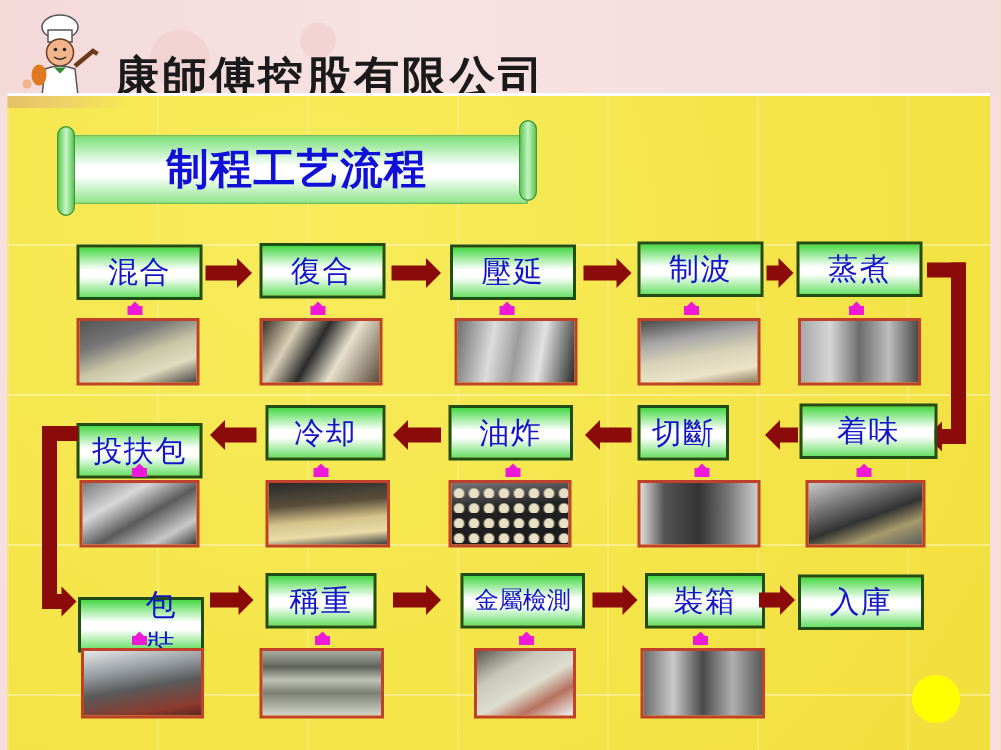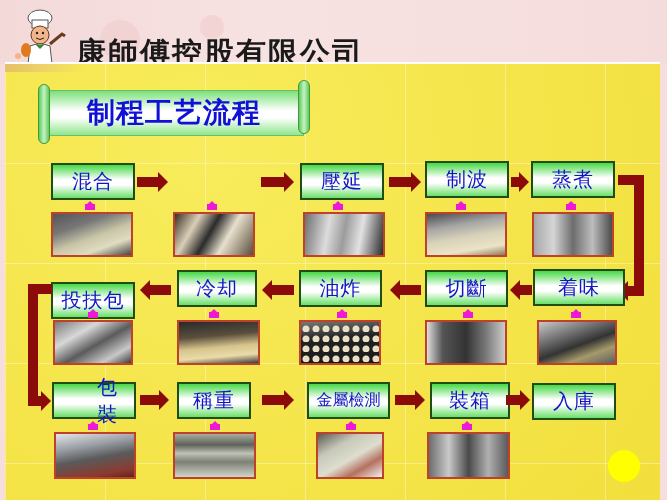--- a/index.html
+++ b/index.html
@@ -19,21 +19,21 @@
     background: #f5e64a;
     background-image:
       linear-gradient(90deg, rgba(255,255,255,.35) 1px, transparent 1px),
       linear-gradient(0deg, rgba(255,255,255,.35) 1px, transparent 1px),
       radial-gradient(circle at 30% 20%, #f8ec5c 0%, #f2df3c 100%);
     background-size: 100px 100px, 100px 100px, 100% 100%;
     border-top: 2px solid #fff; }
   .slide::before { content: ""; position: absolute; left: 0; top: 0; width: 80px; height: 8px; background: linear-gradient(90deg,#d9a676,#e9c676,transparent); opacity:.6; }
 
   
-  .banner { position: absolute; left: 38px; top: 84px; width: 272px; height: 62px; }
+  .banner { position: absolute; left: 38px; top: 84px; width: 320px; height: 62px; }
   .banner .body { position: absolute; left: 6px; top: 6px; right: 6px; bottom: 10px;
     background: linear-gradient(180deg, #7be07a 0%, #ffffff 45%, #ffffff 60%, #8fe68c 100%);
     border: 1px solid #6bbf66; }
   .banner .roll-l { position: absolute; left: 0; top: 0; width: 12px; height: 60px; border-radius: 6px;
     background: linear-gradient(90deg, #5ecb5a, #c6f3c3, #5ecb5a); border: 1px solid #3f9a3b; }
   .banner .roll-r { position: absolute; right: 0; top: -4px; width: 12px; height: 54px; border-radius: 6px;
     background: linear-gradient(90deg, #5ecb5a, #c6f3c3, #5ecb5a); border: 1px solid #3f9a3b; }
   .banner .title { position: absolute; left: 0; right: 0; top: 10px; text-align: center;
     font-size: 28px; font-weight: bold; color: #1010d8; letter-spacing: 1px; }
 
@@ -89,20 +89,21 @@
   <div class="slide"></div>
 
   <div class="banner">
     <div class="body"></div>
     <div class="roll-l"></div>
     <div class="roll-r"></div>
     <div class="title">制程工艺流程</div>
   </div>
 
   <div class="step" style="left:51px;top:163px;width:84px;">混合</div>
+  <div class="step" style="left:173px;top:162px;width:84px;">復合</div>
   <div class="step" style="left:300px;top:163px;width:84px;">壓延</div>
   <div class="step" style="left:425px;top:161px;width:84px;">制波</div>
   <div class="step" style="left:531px;top:161px;width:84px;">蒸煮</div>
 
   <div class="arr r" style="left:137px;top:177px;width:31px;">
       <div class="shaft"></div>
       <div class="head"></div>
     </div>
   <div class="arr r" style="left:261px;top:177px;width:33px;">
       <div class="shaft"></div>
@@ -132,21 +133,21 @@
 
   <div class="photo" style="left:51px;top:212px;background:linear-gradient(160deg,#555 0%,#777 30%,#c9c6a8 55%,#e0dcc0 75%,#444 100%);"></div>
   <div class="photo" style="left:173px;top:212px;background:linear-gradient(120deg,#3a3024 0%,#d9ceb6 25%,#2b2b2b 45%,#e7e0cc 65%,#5a4b3c 100%);"></div>
   <div class="photo" style="left:303px;top:212px;background:linear-gradient(100deg,#6f6f6f 0%,#dcdcdc 30%,#9c9c9c 50%,#e2e2e2 70%,#2a2a2a 100%);"></div>
   <div class="photo" style="left:425px;top:212px;background:linear-gradient(170deg,#4a4a4a 0%,#a5a5a5 30%,#d8d2b8 55%,#ece4c8 80%,#8d7a5e 100%);"></div>
   <div class="photo" style="left:532px;top:212px;background:linear-gradient(90deg,#a8a8a8 0%,#d5d5d5 25%,#6d6d6d 50%,#bdbdbd 75%,#4b4b4b 100%);"></div>
 
   <div class="step" style="left:51px;top:270px;width:84px;margin-top:12px;">投扶包</div>
   <div class="step" style="left:177px;top:270px;width:80px;text-align:right;">冷却</div>
   <div class="step" style="left:299px;top:270px;width:83px;">油炸</div>
-  <div class="step" style="left:425px;top:270px;width:83px;">切斷</div>
+  <div class="step" style="left:425px;top:270px;width:61px;">切斷</div>
   <div class="step" style="left:533px;top:269px;width:92px;">着味</div>
 
   <div class="arr l" style="left:140px;top:285px;width:31px;">
       <div class="shaft"></div>
       <div class="head"></div>
     </div>
   <div class="arr l" style="left:262px;top:285px;width:32px;">
       <div class="shaft"></div>
       <div class="head"></div>
     </div>
@@ -171,21 +172,21 @@
   <div class="pin" style="left:337px;top:309px;"></div>
   <div class="pin" style="left:463px;top:309px;"></div>
   <div class="pin" style="left:571px;top:309px;"></div>
 
   <div class="photo" style="left:53px;top:320px;width:80px;background:linear-gradient(150deg,#7a7a7a 0%,#d8d8d8 30%,#5b5b5b 55%,#c8c8c8 80%,#3b3b3b 100%);"></div>
   <div class="photo" style="left:177px;top:320px;width:83px;background:linear-gradient(175deg,#2a2a2a 0%,#5a4f3c 35%,#d6c48c 60%,#eadba8 80%,#3d3d3d 100%);"></div>
   <div class="photo" style="left:299px;top:320px;width:82px;background:radial-gradient(circle at 50% 70%,#e8e0c4 0 3px,transparent 4px) 0 0/10px 10px,linear-gradient(175deg,#777 0%,#222 40%,#1a1a1a 100%);"></div>
   <div class="photo" style="left:425px;top:320px;width:82px;background:linear-gradient(90deg,#ddd 0%,#555 20%,#333 50%,#777 75%,#ccc 100%);"></div>
   <div class="photo" style="left:537px;top:320px;width:80px;background:linear-gradient(160deg,#c9c9c9 0%,#6a6a6a 35%,#333 55%,#a59a6b 75%,#5e5e5e 100%);"></div>
 
-  <div class="step" style="left:52px;top:382px;width:84px;padding-left:43px;">包裝</div>
+  <div class="step" style="left:52px;top:398px;width:84px;padding-left:43px;">包裝</div>
   <div class="step" style="left:177px;top:382px;width:74px;">稱重</div>
   <div class="step" style="left:430px;top:382px;width:80px;">裝箱</div>
   <div class="step small" style="left:307px;top:382px;width:83px;">金屬檢測</div>
   <div class="step" style="left:532px;top:383px;width:84px;">入庫</div>
 
   <div class="arr r" style="left:140px;top:395px;width:29px;">
       <div class="shaft"></div>
       <div class="head"></div>
     </div>
   <div class="arr r" style="left:262px;top:395px;width:32px;">

